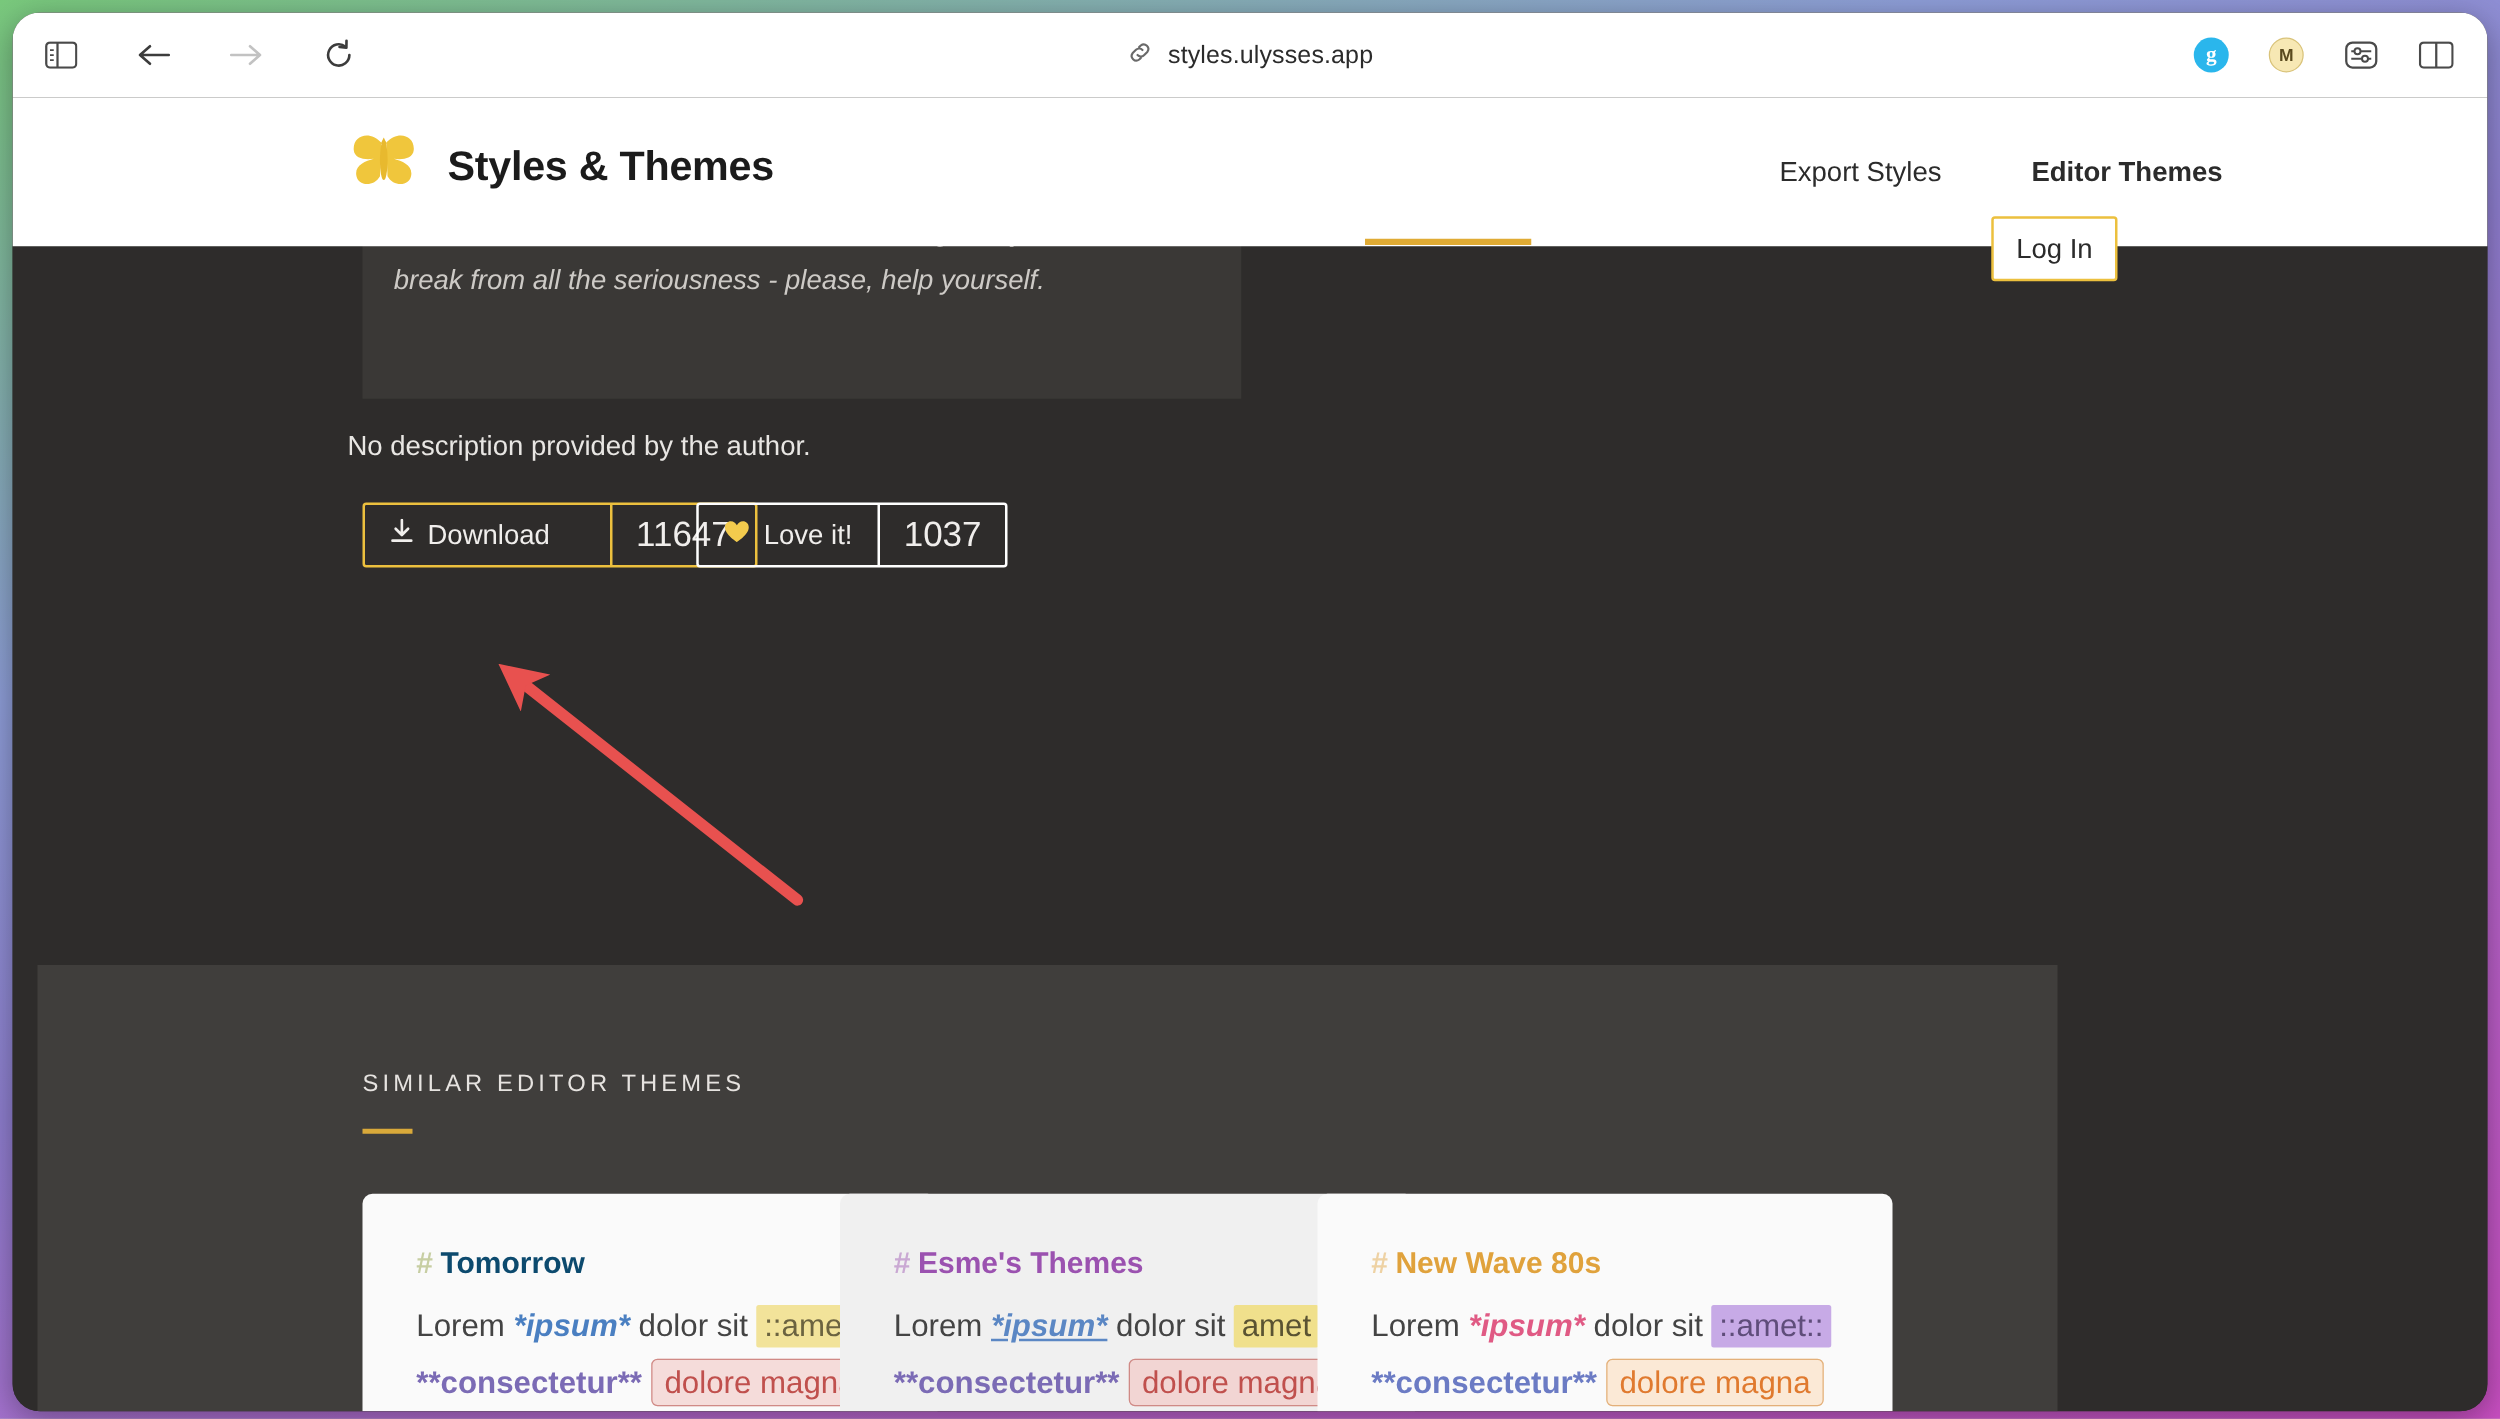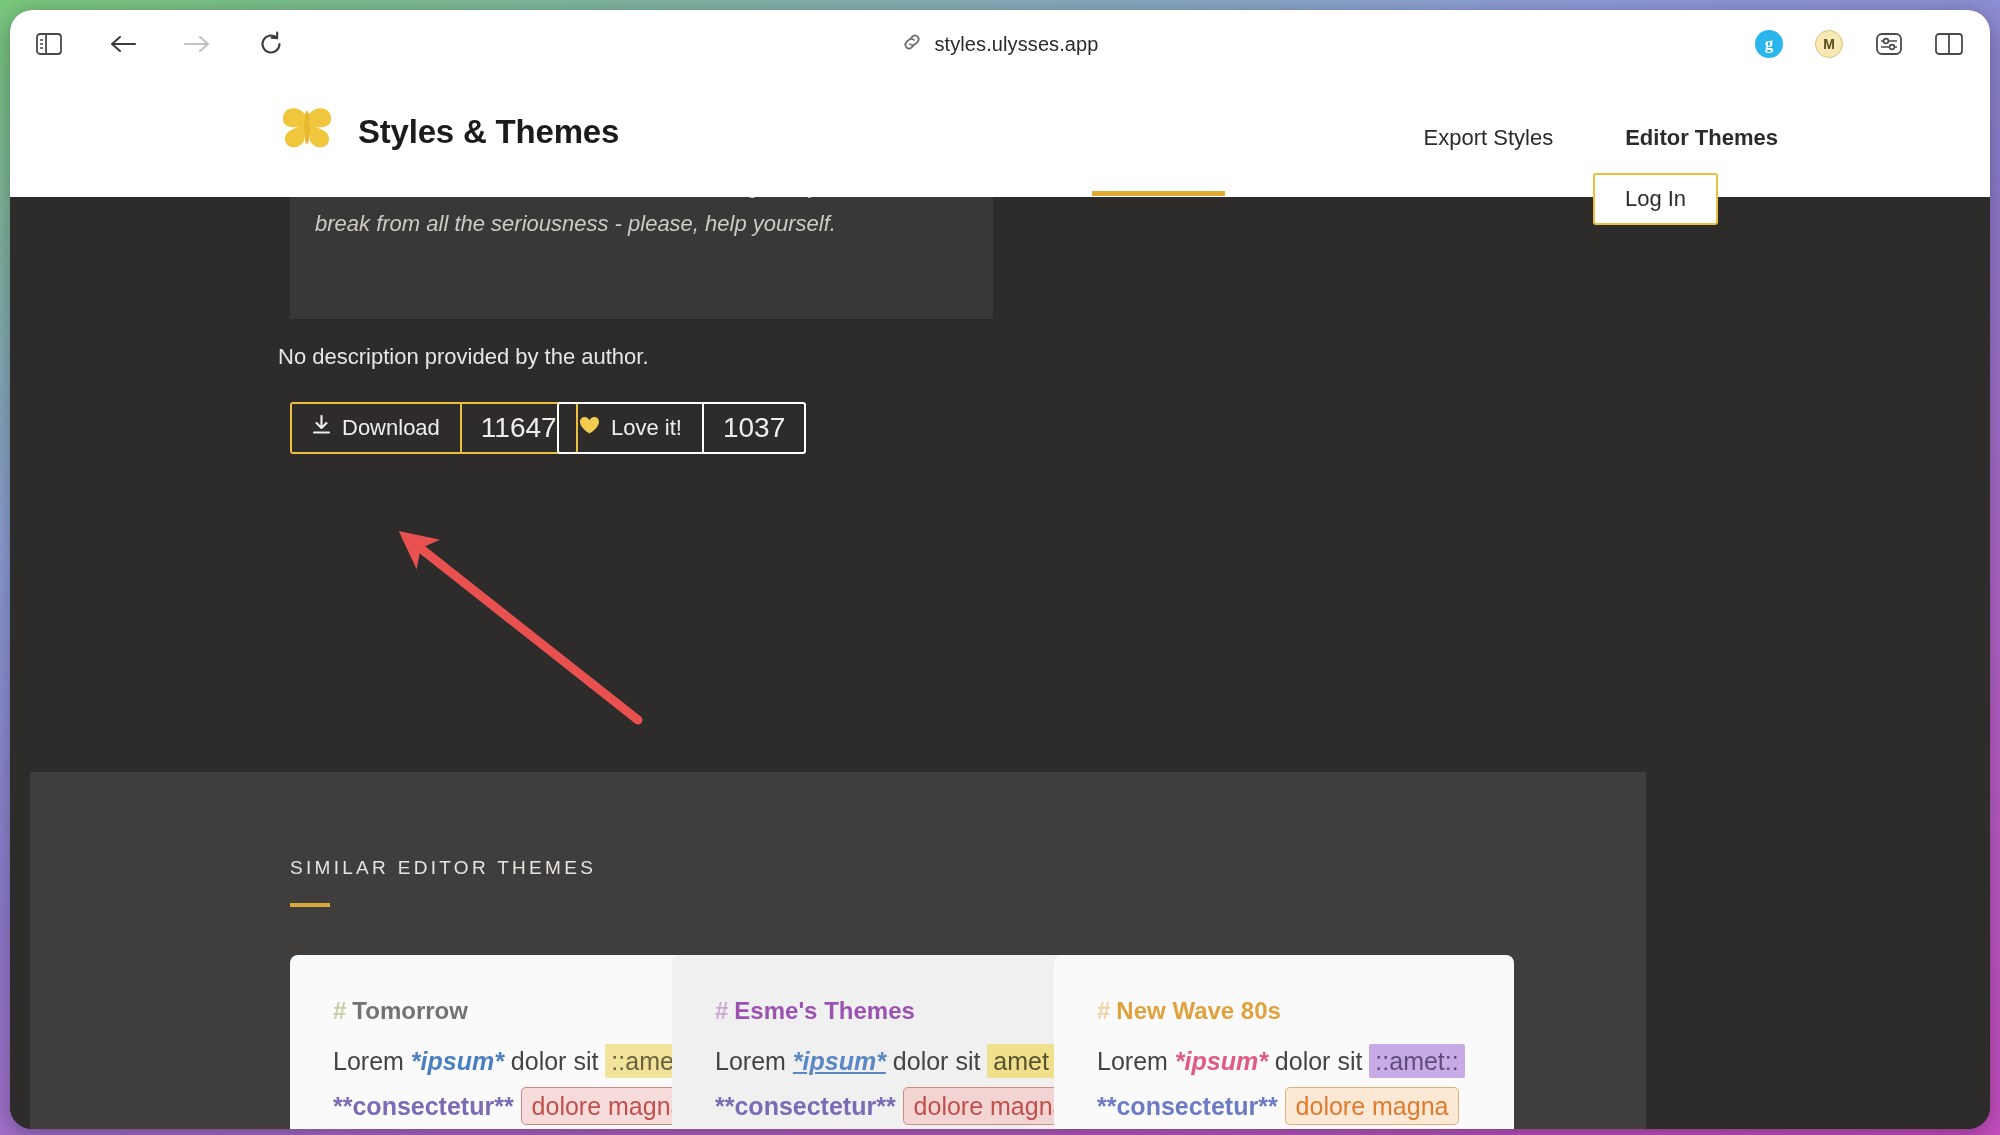--- a/index.html
+++ b/index.html
@@ -60,21 +60,21 @@
   .nav-link { font-size: 22px; color: #2b2b2b; padding: 0 0; cursor: pointer; white-space: nowrap; }
   .nav-link.is-active { font-weight: 700; }
   #nav-export { margin-right: 72px; }
   #nav-editor { position: relative; }
   #nav-active-underline {
     position: absolute; left: 1082px; top: 181px; width: 133px; height: 5px;
     background: #e0ab34; z-index: 21;
   }
   #btn-login {
     position: absolute; left: 1583px; top: 95px;
-    width: 125px; height: 52px;
+    width: 101px; height: 52px;
     border: 2px solid #ecc03e; background: #fff; border-radius: 3px;
     display: flex; align-items: center; justify-content: center;
     font-size: 22px; color: #2b2b2b; cursor: pointer;
   }
 
   
   #page-body { position: absolute; left: 0; top: 187px; width: 1980px; height: 932px; background: #2e2c2b; }
 
   #quote-block {
     position: absolute; left: 280px; top: -30px;
@@ -85,21 +85,21 @@
     position: absolute; left: 25px; top: 0px; width: 640px;
     font-style: italic; font-size: 22px; line-height: 38px; color: #cdcac6;
   }
 
   #no-description {
     position: absolute; left: 268px; top: 147px;
     font-size: 22px; color: #e8e6e3;
   }
 
   .stat-button { position: absolute; display: flex; height: 52px; border-radius: 3px; overflow: hidden; cursor: pointer; }
-  #download-button { left: 280px; top: 205px; border: 2px solid #ecc03e; }
+  #download-button { left: 280px; top: 205px; border: 2px solid #ecc03e; gap: 28px; }
   #love-button { left: 547px; top: 205px; border: 2px solid #ffffff; }
   .sb-main { display: flex; align-items: center; gap: 11px; padding: 0 20px; font-size: 22px; color: #f0eeec; }
   .sb-count { display: flex; align-items: center; justify-content: center; padding: 0 19px; font-size: 28px; color: #f0eeec; }
   #download-button .sb-count { border-left: 2px solid #ecc03e; }
   #love-button .sb-count { border-left: 2px solid #ffffff; }
 
   
   #similar-section {
     position: absolute; left: 20px; top: 575px;
     width: 1616px; height: 357px;
@@ -255,21 +255,21 @@
       <span class="sb-count">1037</span>
     </div>
 
     <div id="similar-section">
       <div id="similar-title">SIMILAR EDITOR THEMES</div>
       <div id="similar-rule"></div>
 
       <div class="theme-card" id="card-0" style="background: rgb(250, 250, 250);">
         <div class="card-inner">
           <div class="card-head">
-            <span class="card-hash" style="color: rgb(138, 154, 58);">#</span><span class="hd-name" style="color: #737373;">Tomorrow</span>
+            <span class="card-hash" style="color: rgb(138, 154, 58);">#</span><span class="hd-name" style="color: #0c4a6e;">Tomorrow</span>
           </div>
           <div class="card-line">
             <span class="t-pre">Lorem </span><span class="t-em tok-em" style="color: rgb(74, 127, 193);">*ipsum*</span><span class="t-mid"> dolor sit </span><span class="t-mark tok-mark" style="background: rgb(242, 227, 154); color: rgb(107, 99, 64);">::amet::</span>
           </div>
           <div class="card-line2">
             <span class="t-strong tok-strong" style="color: rgb(123, 107, 181);">**consectetur**</span><span class="t-sp">&nbsp;</span><span class="t-code tok-code" style="color: rgb(192, 80, 77); background: rgb(245, 220, 218); border-color: rgb(208, 138, 134);">dolore magna</span>
           </div>
         </div>
       </div>
 

